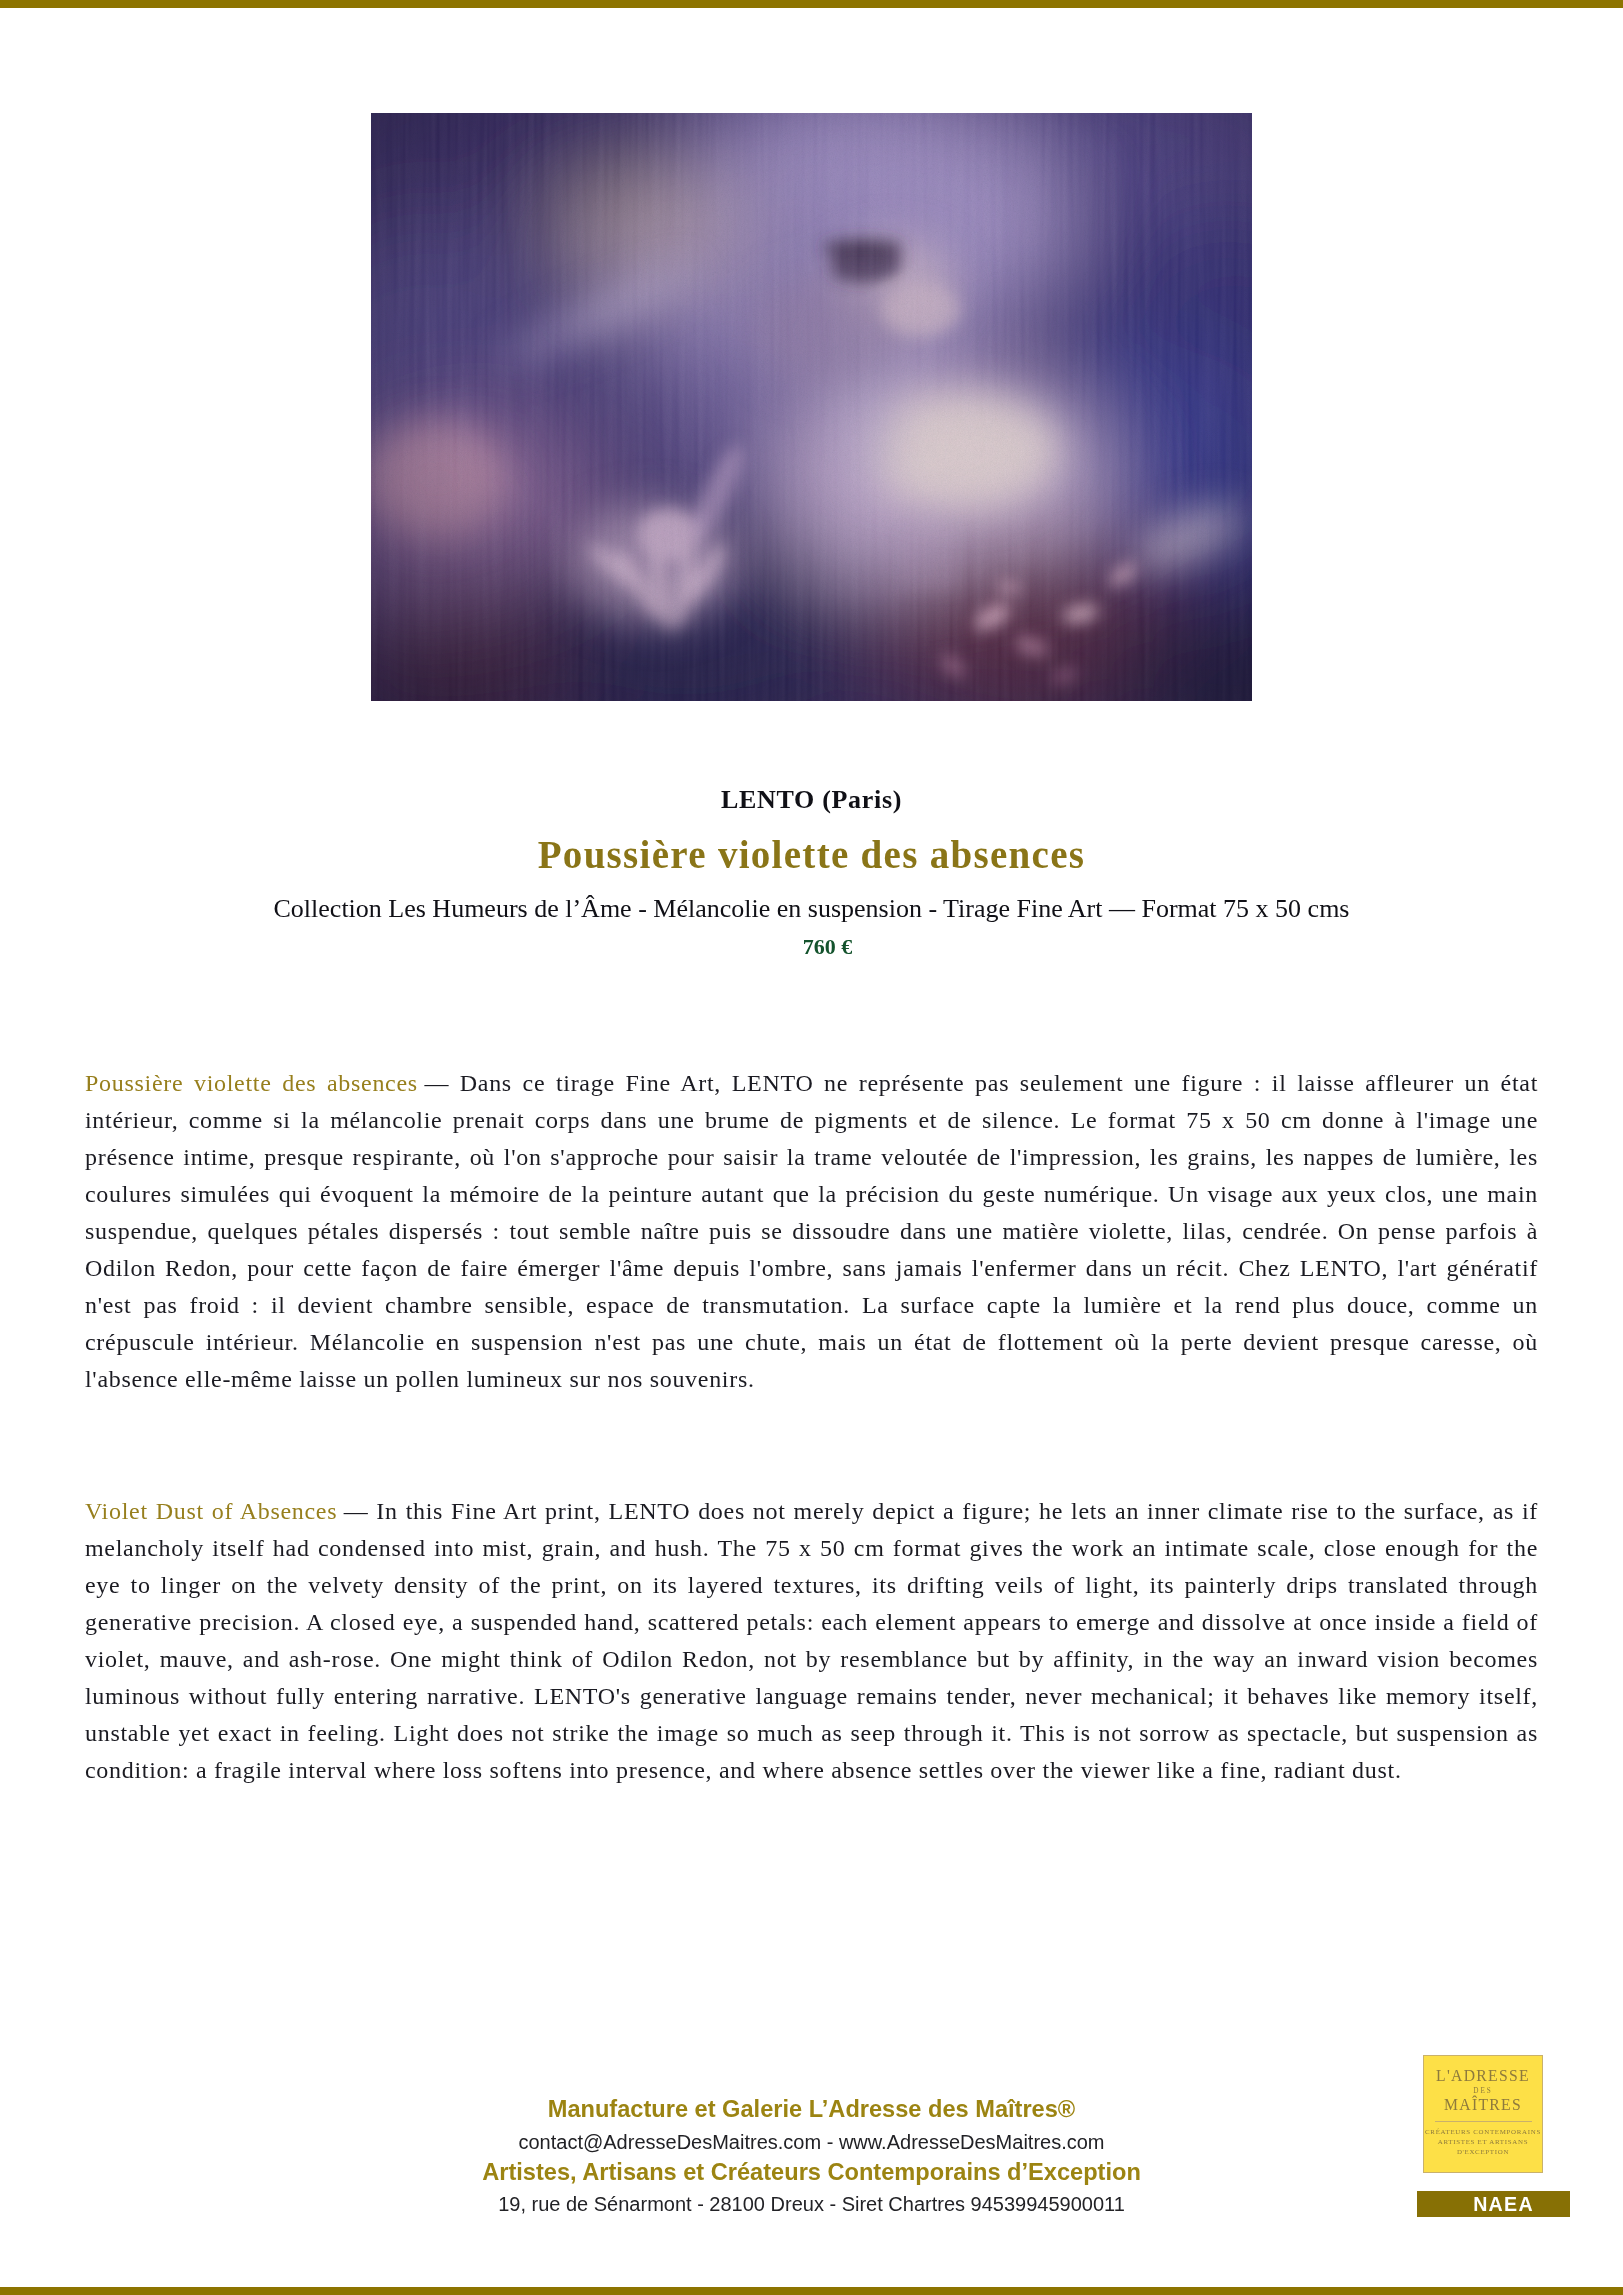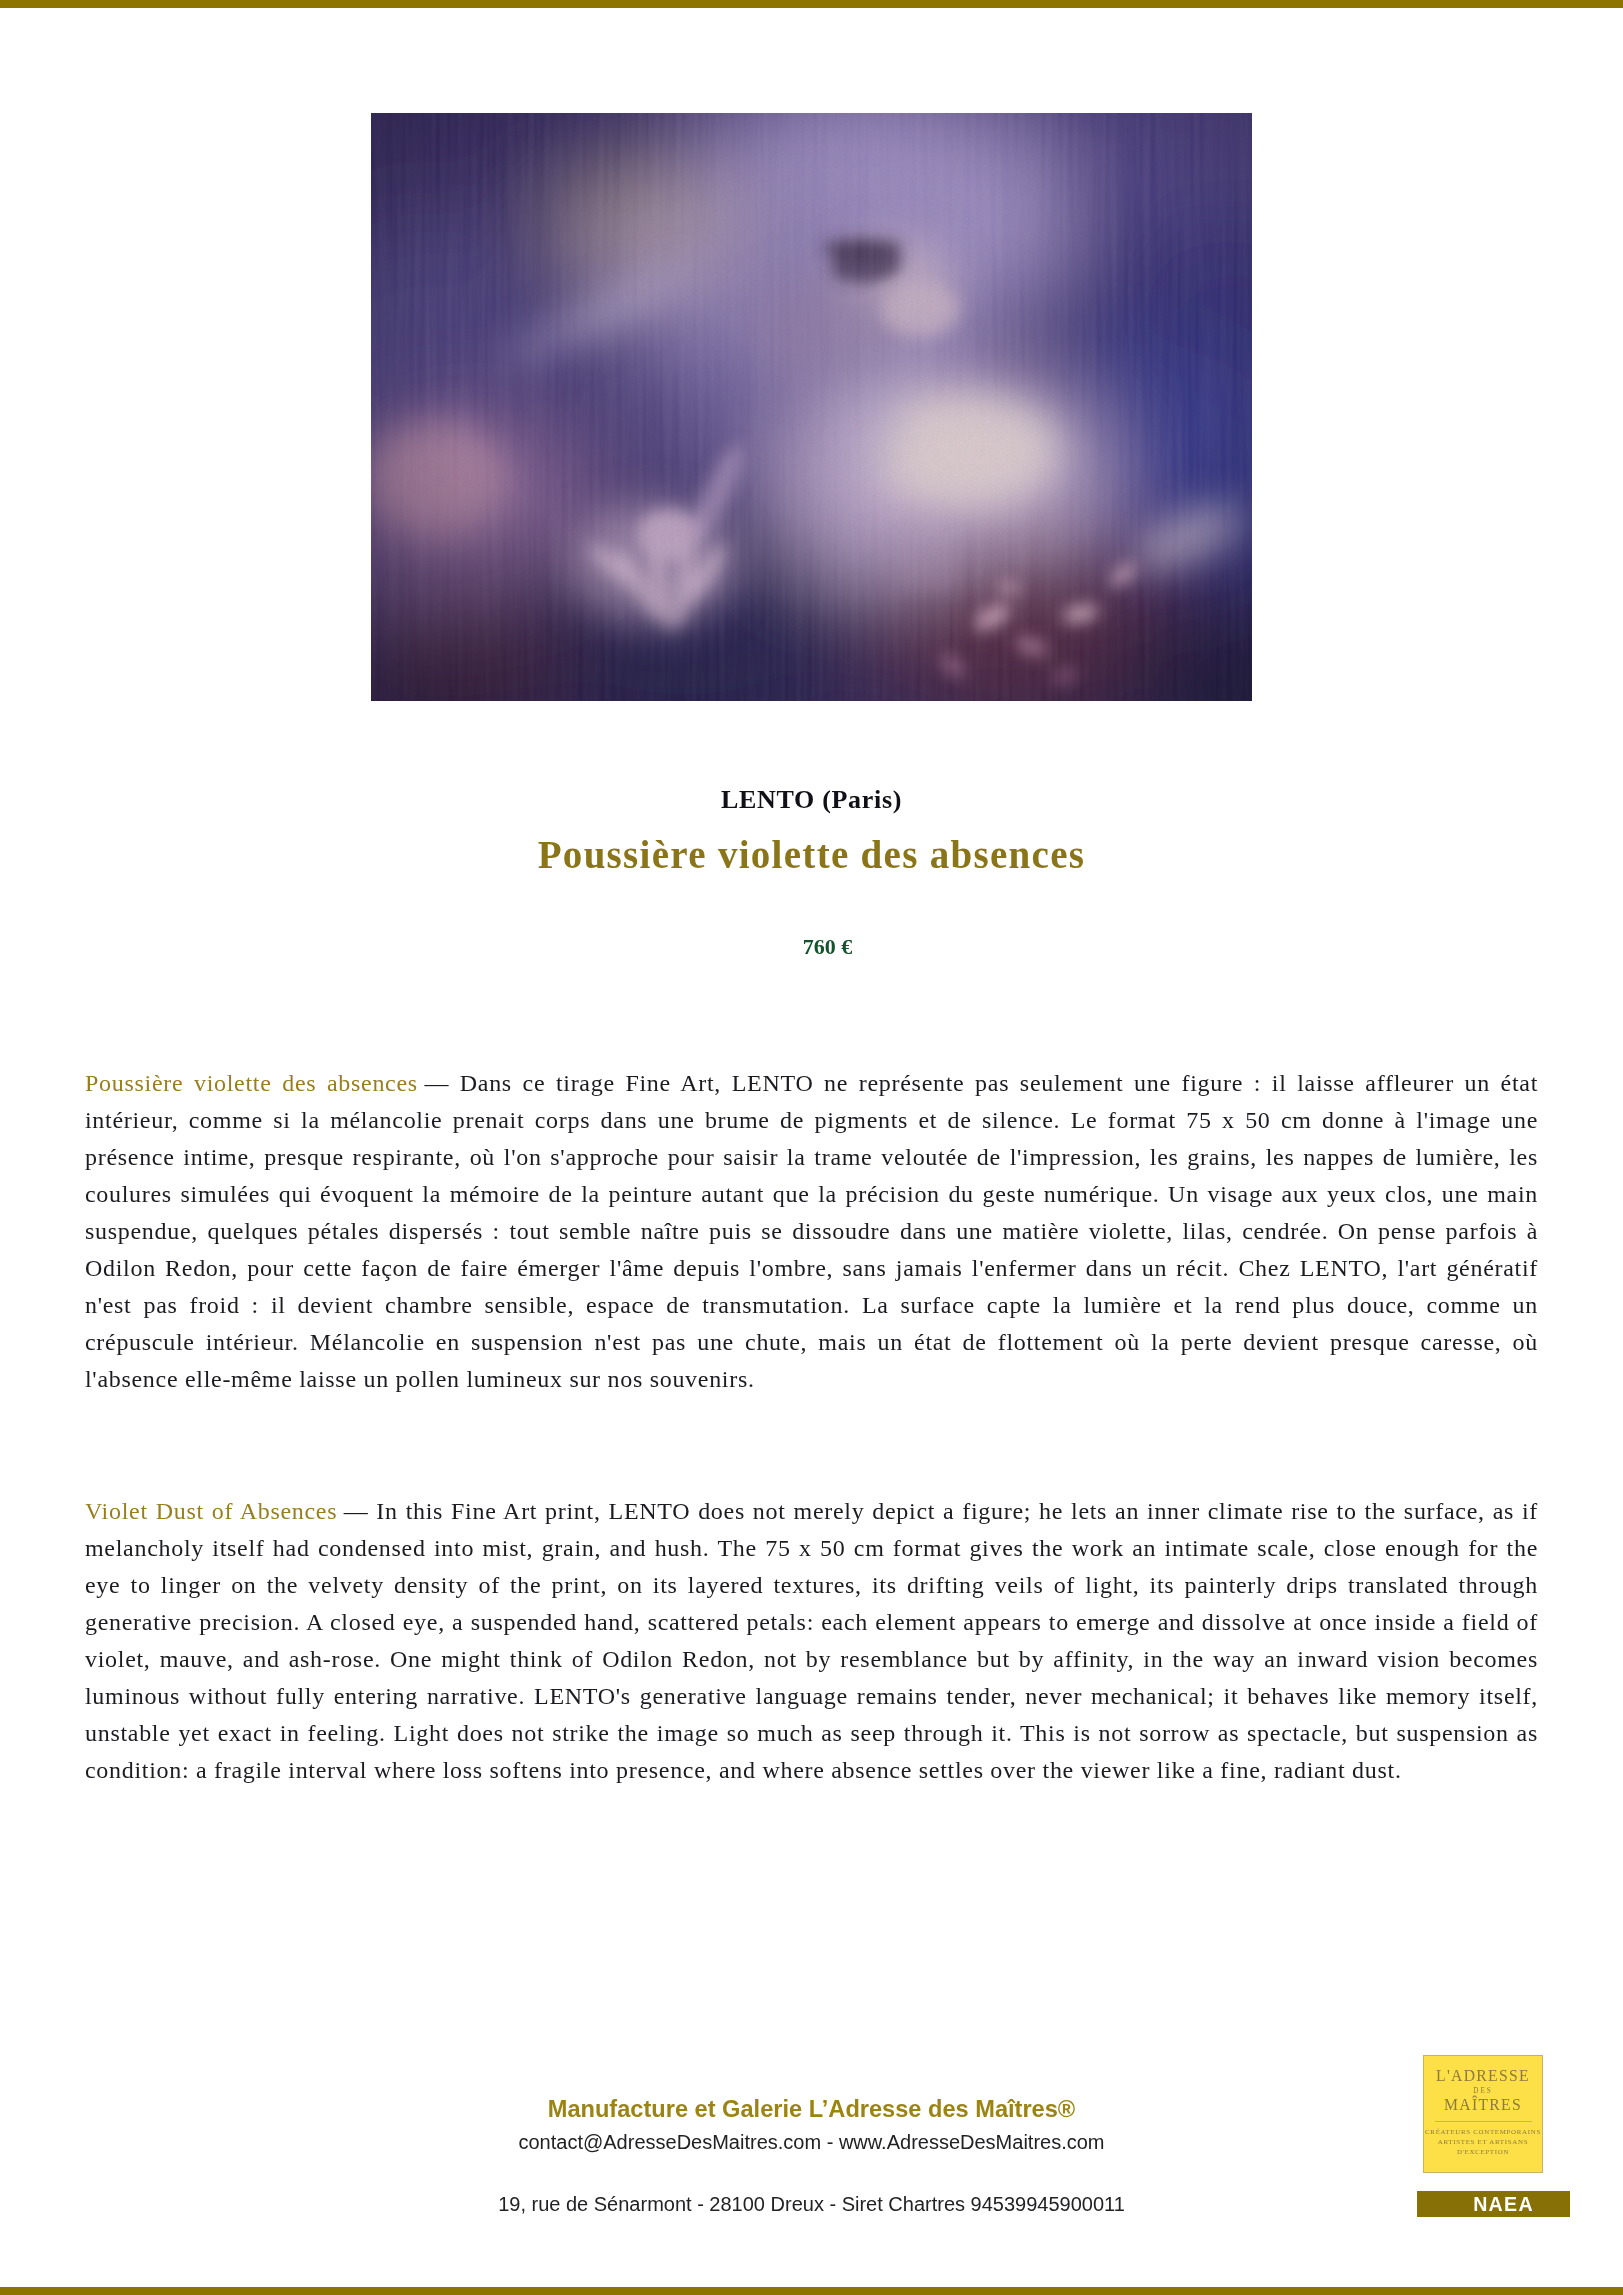--- a/index.html
+++ b/index.html
@@ -140,28 +140,30 @@
       </g>
 
       <rect width="1347" height="898" filter="url(#streaks)" opacity="0.16"></rect>
       <rect width="1347" height="898" filter="url(#grain)" opacity="0.1"></rect>
       <rect width="1347" height="898" fill="url(#vig)"></rect>
     </svg>
   </div>
 
   <div class="centerline artist">LENTO (Paris)</div>
   <div class="centerline title">Poussière violette des absences</div>
+  <div class="centerline subtitle">Collection Les Humeurs de l’Âme - Mélancolie en suspension - Tirage Fine Art — Format 75 x 50 cms</div>
   <div class="centerline price">760 €</div>
 
   <p class="para para-fr"><span class="lead">Poussière violette des absences</span><span>— Dans ce tirage Fine Art, LENTO ne représente pas seulement une figure : il laisse affleurer un état intérieur, comme si la mélancolie prenait corps dans une brume de pigments et de silence. Le format 75 x 50 cm donne à l'image une présence intime, presque respirante, où l'on s'approche pour saisir la trame veloutée de l'impression, les grains, les nappes de lumière, les coulures simulées qui évoquent la mémoire de la peinture autant que la précision du geste numérique. Un visage aux yeux clos, une main suspendue, quelques pétales dispersés : tout semble naître puis se dissoudre dans une matière violette, lilas, cendrée. On pense parfois à Odilon Redon, pour cette façon de faire émerger l'âme depuis l'ombre, sans jamais l'enfermer dans un récit. Chez LENTO, l'art génératif n'est pas froid : il devient chambre sensible, espace de transmutation. La surface capte la lumière et la rend plus douce, comme un crépuscule intérieur. Mélancolie en suspension n'est pas une chute, mais un état de flottement où la perte devient presque caresse, où l'absence elle-même laisse un pollen lumineux sur nos souvenirs.</span></p>
 
   <p class="para para-en"><span class="lead">Violet Dust of Absences</span><span>— In this Fine Art print, LENTO does not merely depict a figure; he lets an inner climate rise to the surface, as if melancholy itself had condensed into mist, grain, and hush. The 75 x 50 cm format gives the work an intimate scale, close enough for the eye to linger on the velvety density of the print, on its layered textures, its drifting veils of light, its painterly drips translated through generative precision. A closed eye, a suspended hand, scattered petals: each element appears to emerge and dissolve at once inside a field of violet, mauve, and ash-rose. One might think of Odilon Redon, not by resemblance but by affinity, in the way an inward vision becomes luminous without fully entering narrative. LENTO's generative language remains tender, never mechanical; it behaves like memory itself, unstable yet exact in feeling. Light does not strike the image so much as seep through it. This is not sorrow as spectacle, but suspension as condition: a fragile interval where loss softens into presence, and where absence settles over the viewer like a fine, radiant dust.</span></p>
 
   <div class="footer-line f-gold fl1">Manufacture et Galerie L’Adresse des Maîtres®</div>
   <div class="footer-line f-dark fl2">contact@AdresseDesMaitres.com - www.AdresseDesMaitres.com</div>
+  <div class="footer-line f-gold fl3">Artistes, Artisans et Créateurs Contemporains d’Exception</div>
   <div class="footer-line f-dark fl4">19, rue de Sénarmont - 28100 Dreux - Siret Chartres 94539945900011</div>
 
   <div class="logo-box">
     <div class="logo-l1">L'ADRESSE</div>
     <div class="logo-l2">DES</div>
     <div class="logo-l3">MAÎTRES</div>
     <div class="logo-rule"></div>
     <div class="logo-sub">CRÉATEURS CONTEMPORAINS</div>
     <div class="logo-sub">ARTISTES ET ARTISANS</div>
     <div class="logo-sub">D'EXCEPTION</div>

